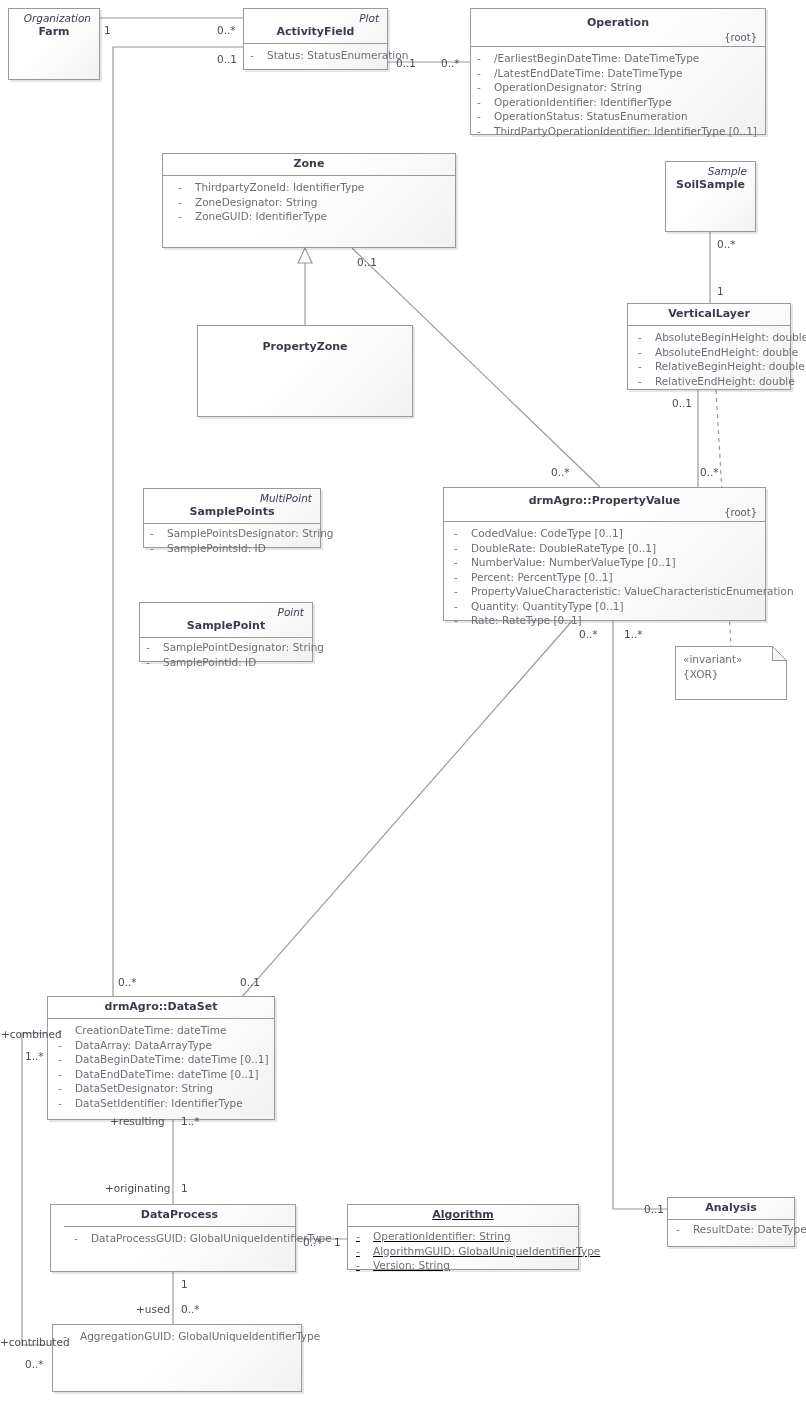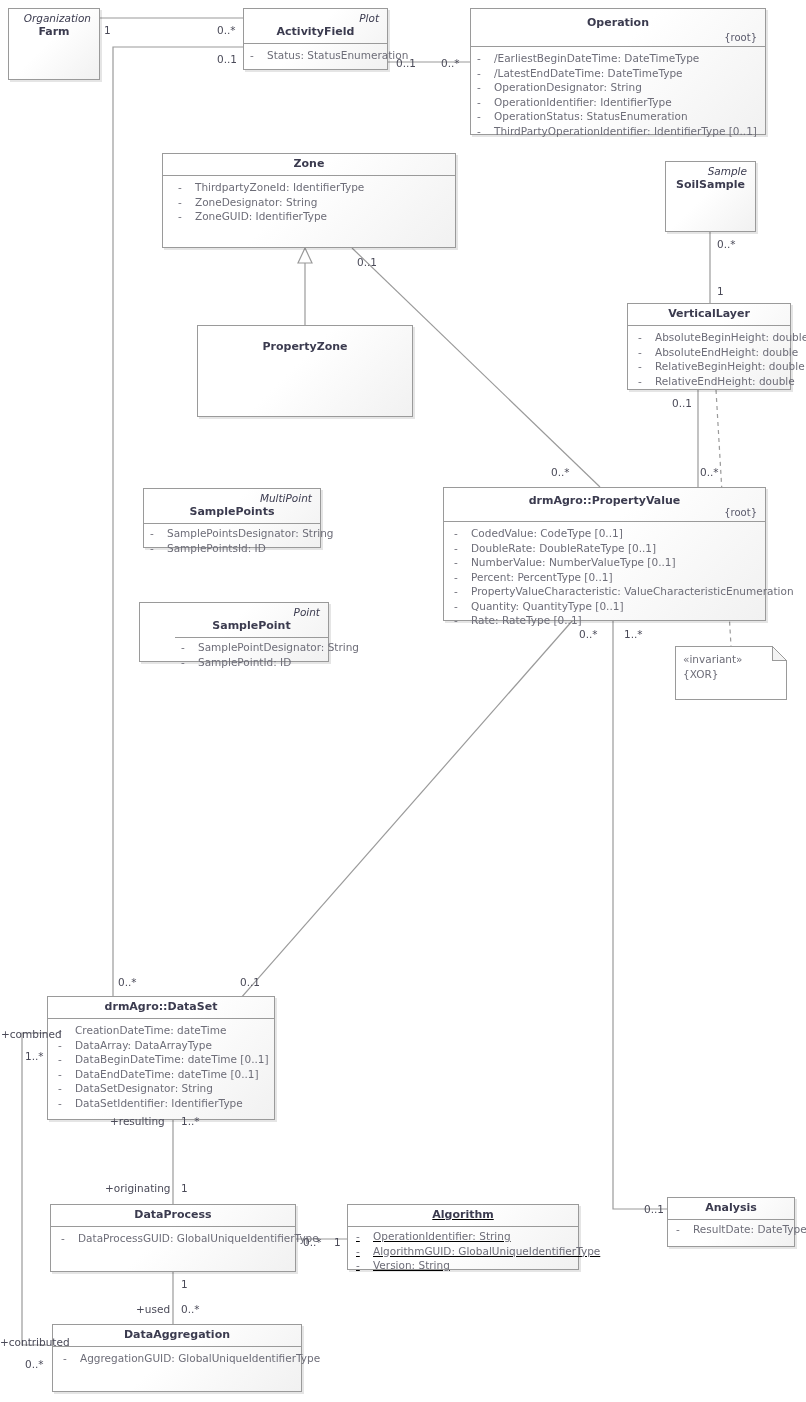--- a/index.html
+++ b/index.html
@@ -260,21 +260,21 @@
           <span class="vis">-</span>
           <span class="txt">SamplePointsDesignator: String</span>
         </div>
       <div class="attr">
           <span class="vis">-</span>
           <span class="txt">SamplePointsId: ID</span>
         </div>
     </div>
   </div>
 
-  <div class="cls" style="left:139px;top:602px;width:190px;height:60px;padding-left:35px;">
+  <div class="cls" style="left:139px;top:602px;width:174px;height:60px;">
     <div class="hdr sep">
       <span class="stereo">Point</span>
       <span class="cname">SamplePoint</span>
     </div>
     <div class="attrs" style="padding:2px 6px 3px 6px;">
       <div class="attr">
           <span class="vis">-</span>
           <span class="txt">SamplePointDesignator: String</span>
         </div>
       <div class="attr">
@@ -346,21 +346,21 @@
           <span class="vis">-</span>
           <span class="txt">DataSetDesignator: String</span>
         </div>
       <div class="attr">
           <span class="vis">-</span>
           <span class="txt">DataSetIdentifier: IdentifierType</span>
         </div>
     </div>
   </div>
 
-  <div class="cls" style="left:50px;top:1204px;width:246px;height:68px;">
+  <div class="cls" style="left:50px;top:1204px;width:246px;height:68px;padding-left:13px;">
     <div class="hdr sep">
       <span class="cname">DataProcess</span>
     </div>
     <div class="attrs" style="padding-left:10px;">
       <div class="attr">
           <span class="vis">-</span>
           <span class="txt">DataProcessGUID: GlobalUniqueIdentifierType</span>
         </div>
     </div>
   </div>
@@ -379,23 +379,20 @@
           <span class="txt">AlgorithmGUID: GlobalUniqueIdentifierType</span>
         </div>
       <div class="attr">
           <span class="vis">-</span>
           <span class="txt">Version: String</span>
         </div>
     </div>
   </div>
 
   <div class="cls" style="left:52px;top:1324px;width:250px;height:68px;">
-    <div class="hdr sep">
-      <span class="cname">DataAggregation</span>
-    </div>
     <div class="attrs" style="padding-left:10px;">
       <div class="attr">
           <span class="vis">-</span>
           <span class="txt">AggregationGUID: GlobalUniqueIdentifierType</span>
         </div>
     </div>
   </div>
 
   <div class="cls" style="left:667px;top:1197px;width:128px;height:50px;">
     <div class="hdr sep">

